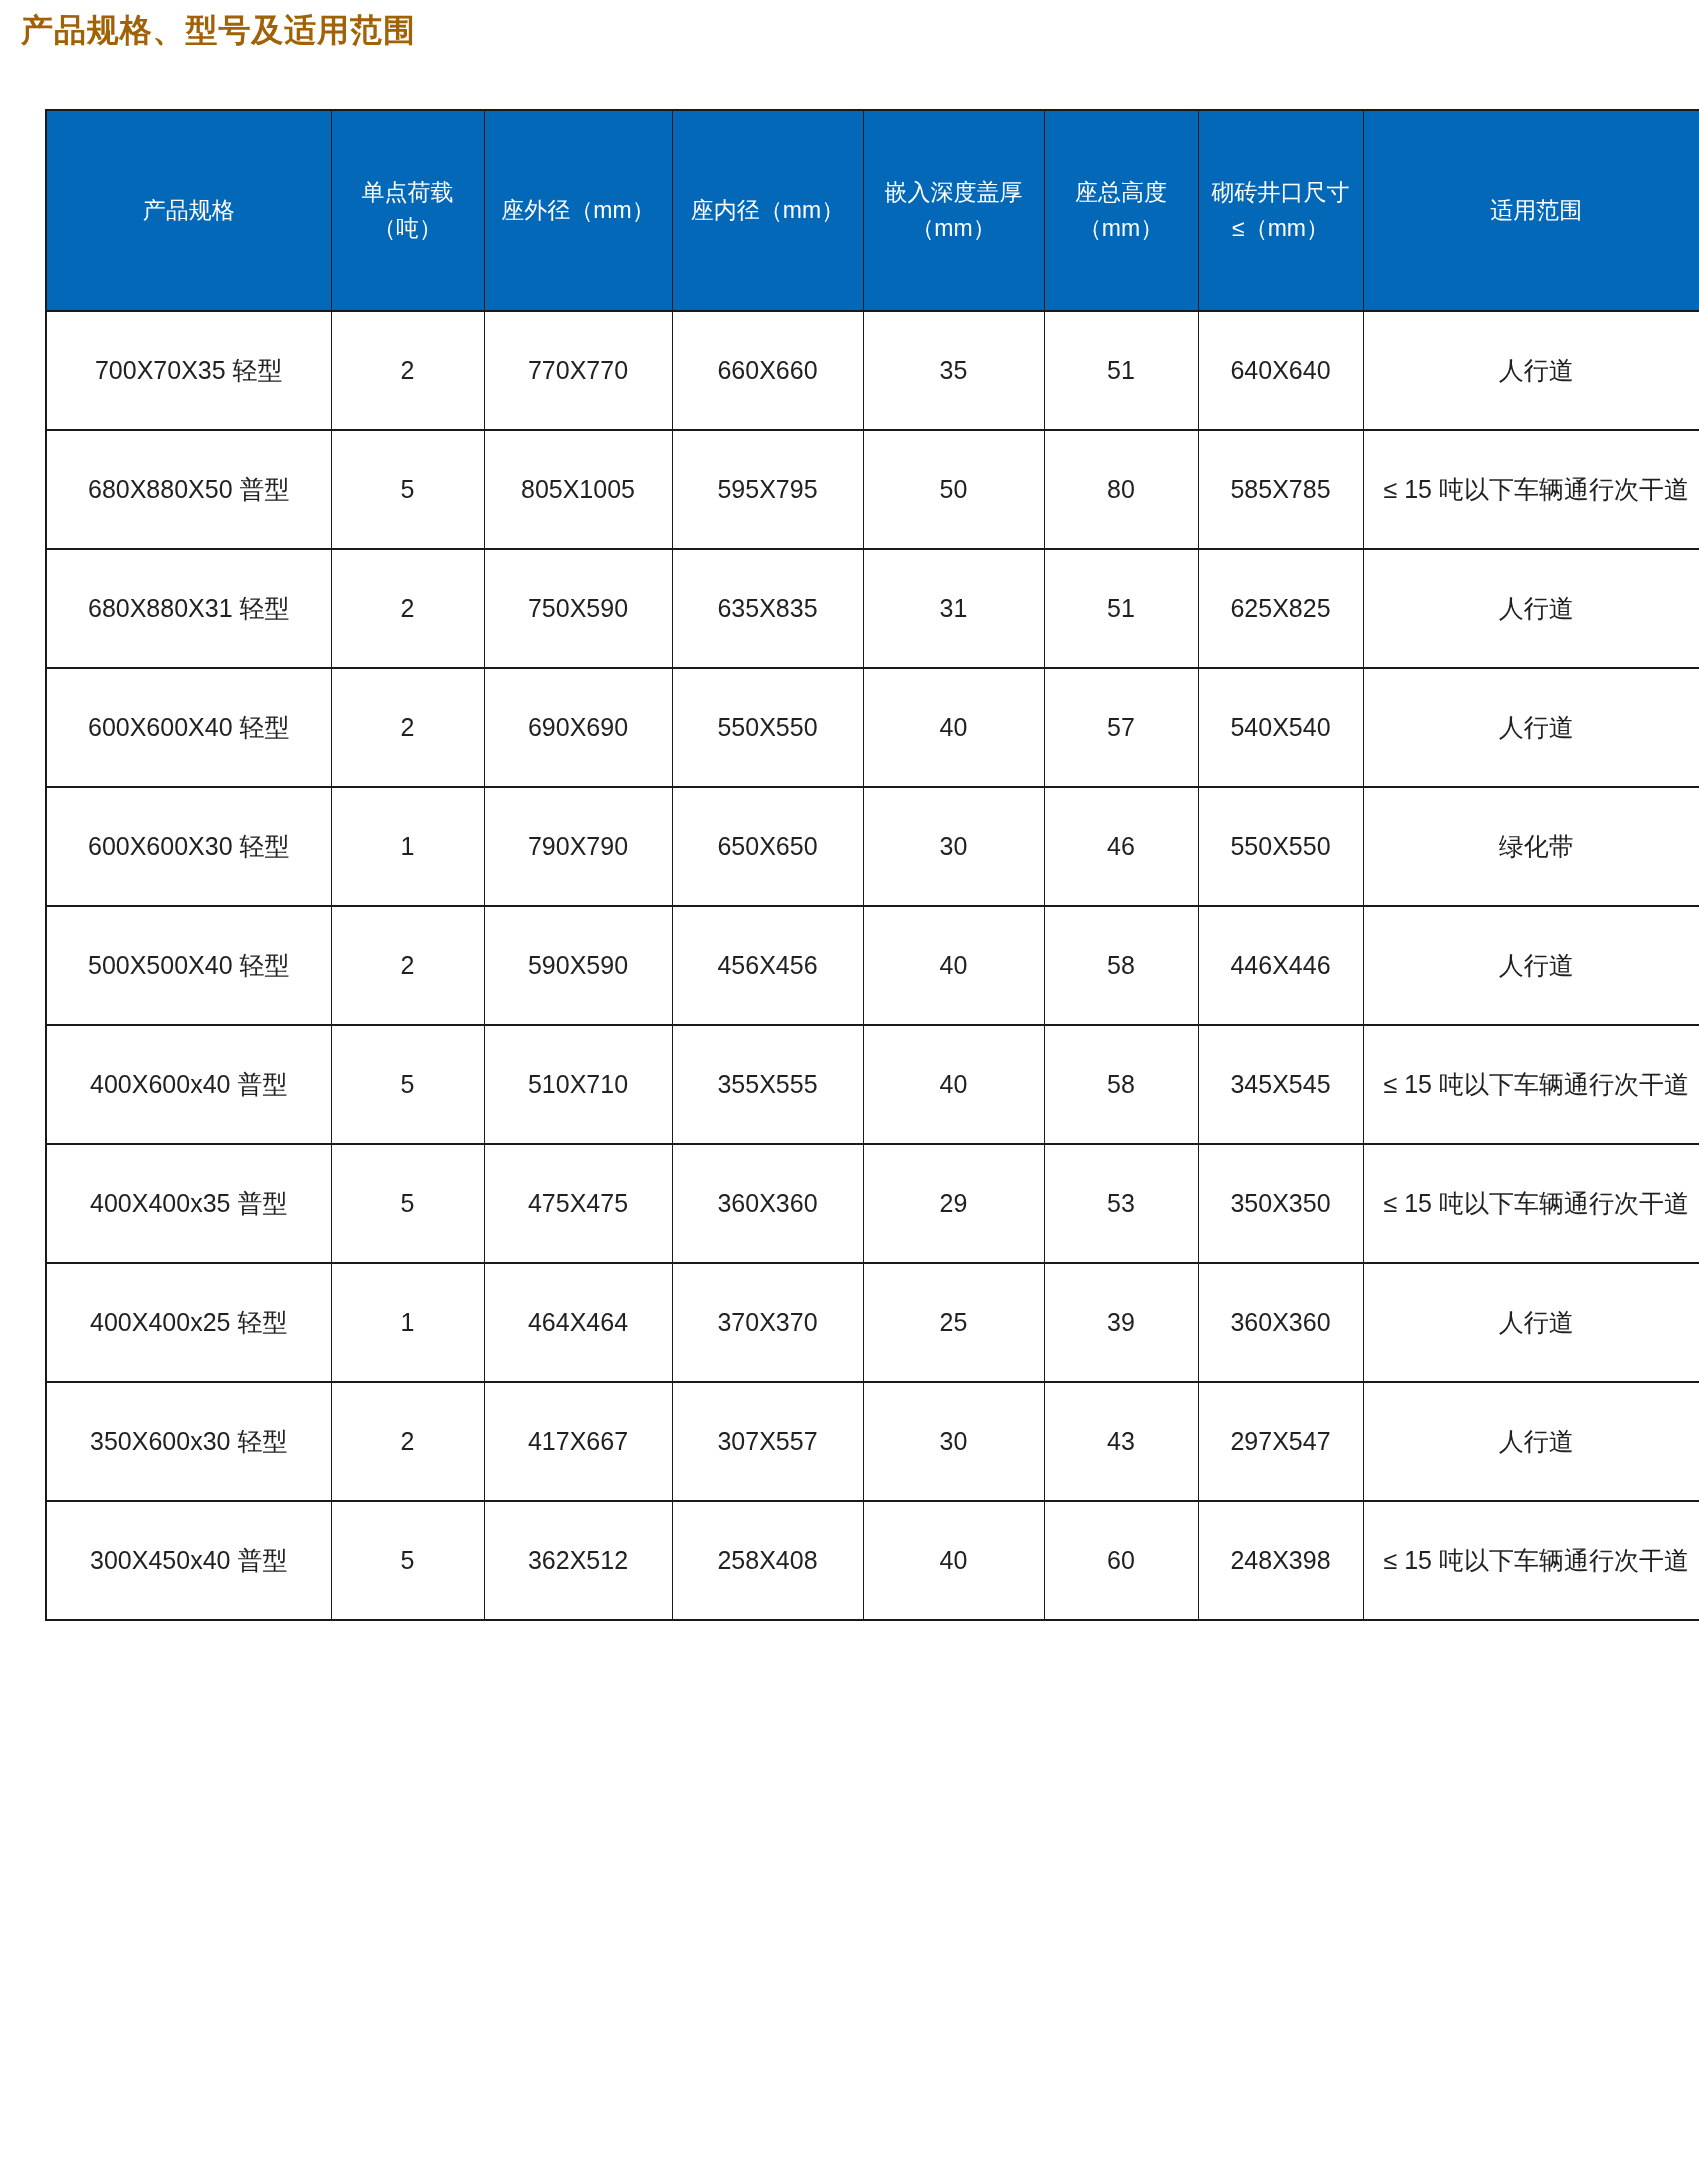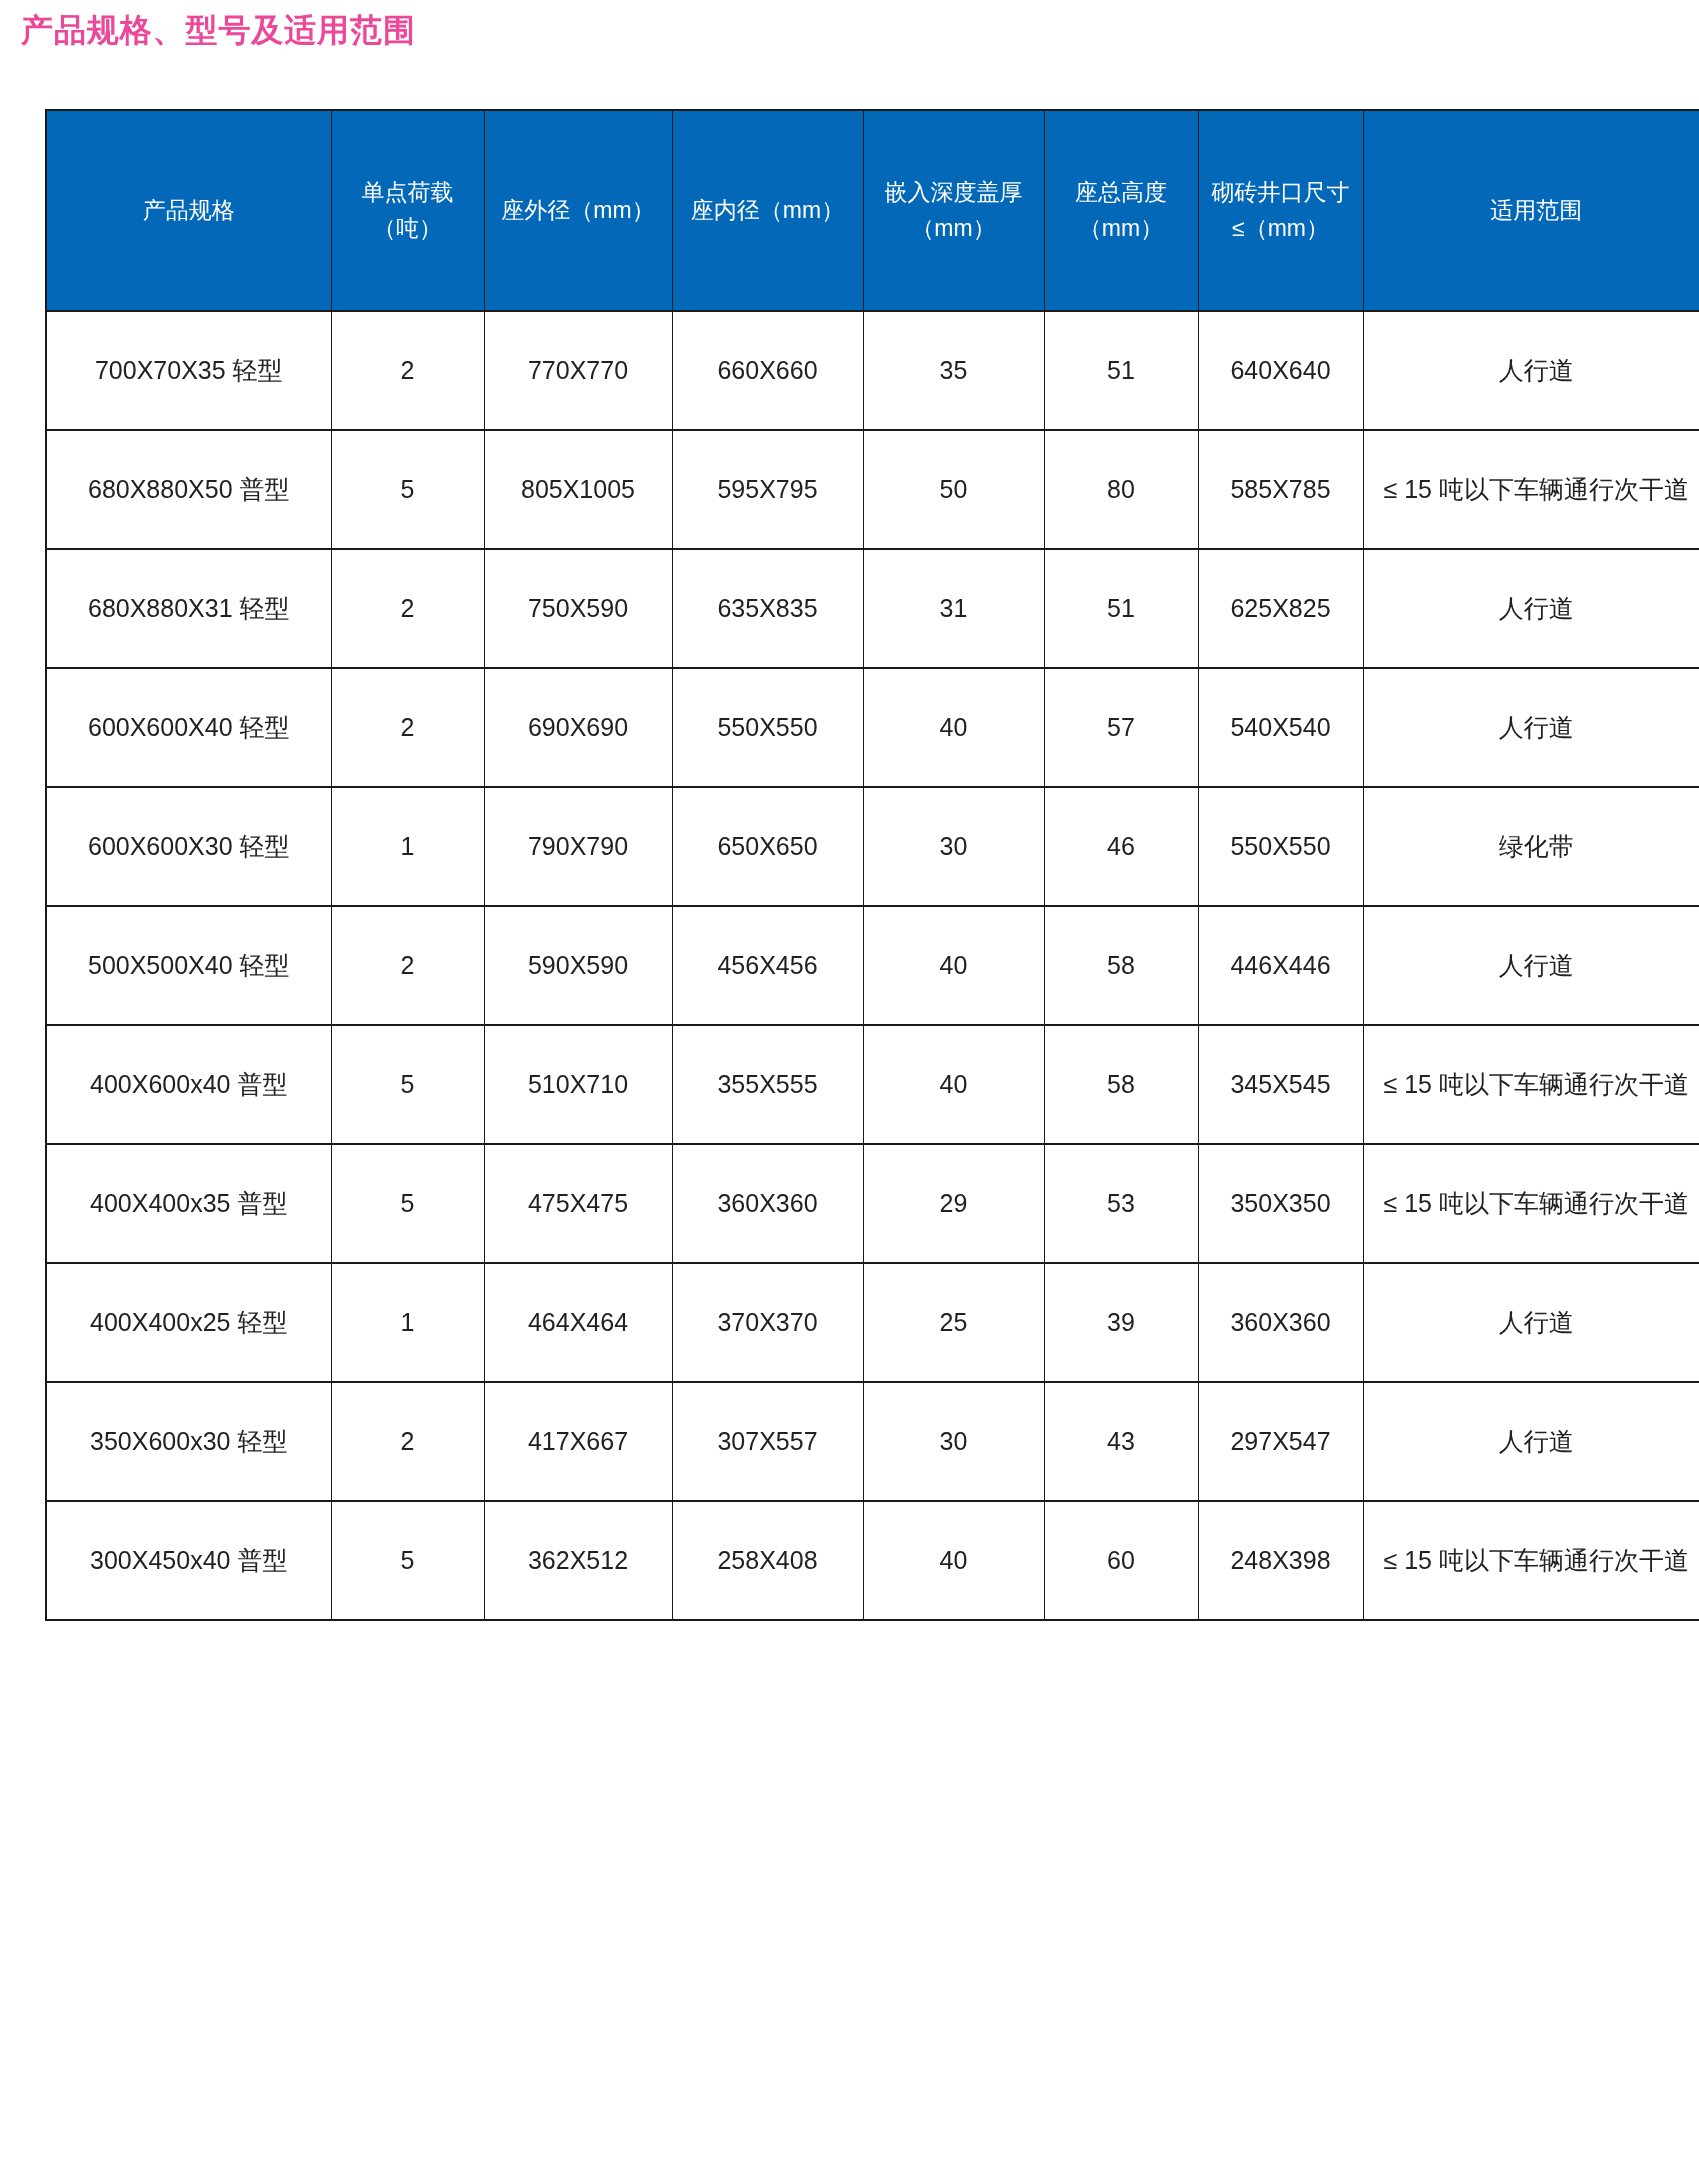--- a/index.html
+++ b/index.html
@@ -11,21 +11,21 @@
   body {
     width: 1699px;
     height: 2176px;
     position: relative;
   }
   .page-title {
     margin: 0;
     padding: 8.5px 0 0 21px;
     font-size: 32px;
     font-weight: bold;
-    color: #ec4899;
+    color: #a16207;
     letter-spacing: 0.9px;
   }
   table.spec-table {
     position: absolute;
     left: 21px;
     top: 109px;
     width: 1665px;
     border-collapse: collapse;
     table-layout: fixed;
     border: 2.6px solid #1a1a1a;

